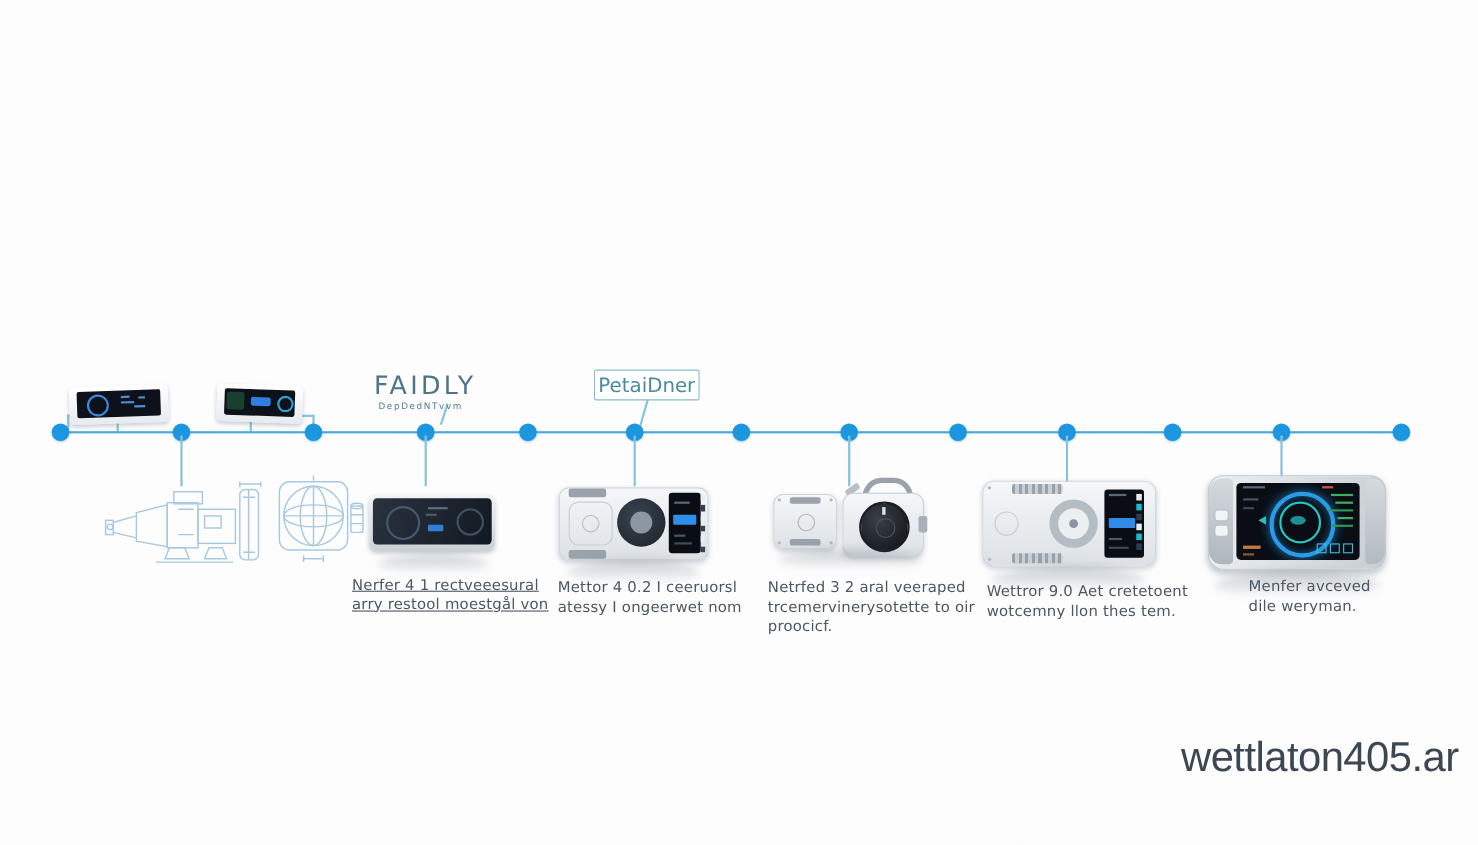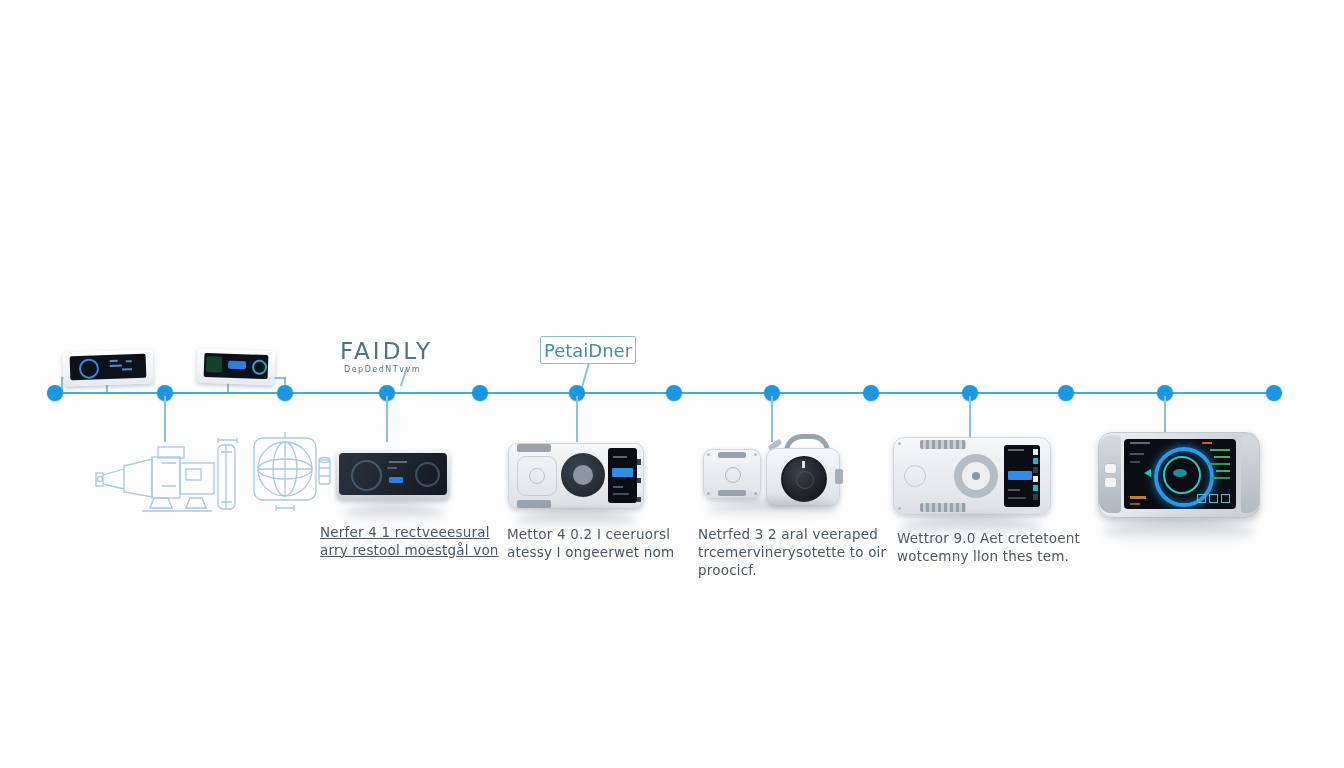--- a/index.html
+++ b/index.html
@@ -265,17 +265,20 @@
 
   <div class="lbl" style="left:320px;top:524px;text-decoration:underline;">Nerfer 4 1 rectveeesural
 arry restool moestgål von</div>
   <div class="lbl" style="left:507px;top:526px;">Mettor 4 0.2 I ceeruorsl
 atessy I ongeerwet nom</div>
   <div class="lbl" style="left:698px;top:526px;">Netrfed 3 2 aral veeraped
 trcemervinerysotette to oir
 proocicf.</div>
   <div class="lbl" style="left:897px;top:501px;margin-top:29px;">Wettror 9.0 Aet cretetoent
 wotcemny llon thes tem.</div>
+  <div class="lbl" style="left:1135px;top:525px;">Menfer avceved
+dile weryman.</div>
 
   <div class="wm">
+    <div class="wm2">wettlaton405.ar</div>
   </div>
 
 </div>
 
 </body></html>

